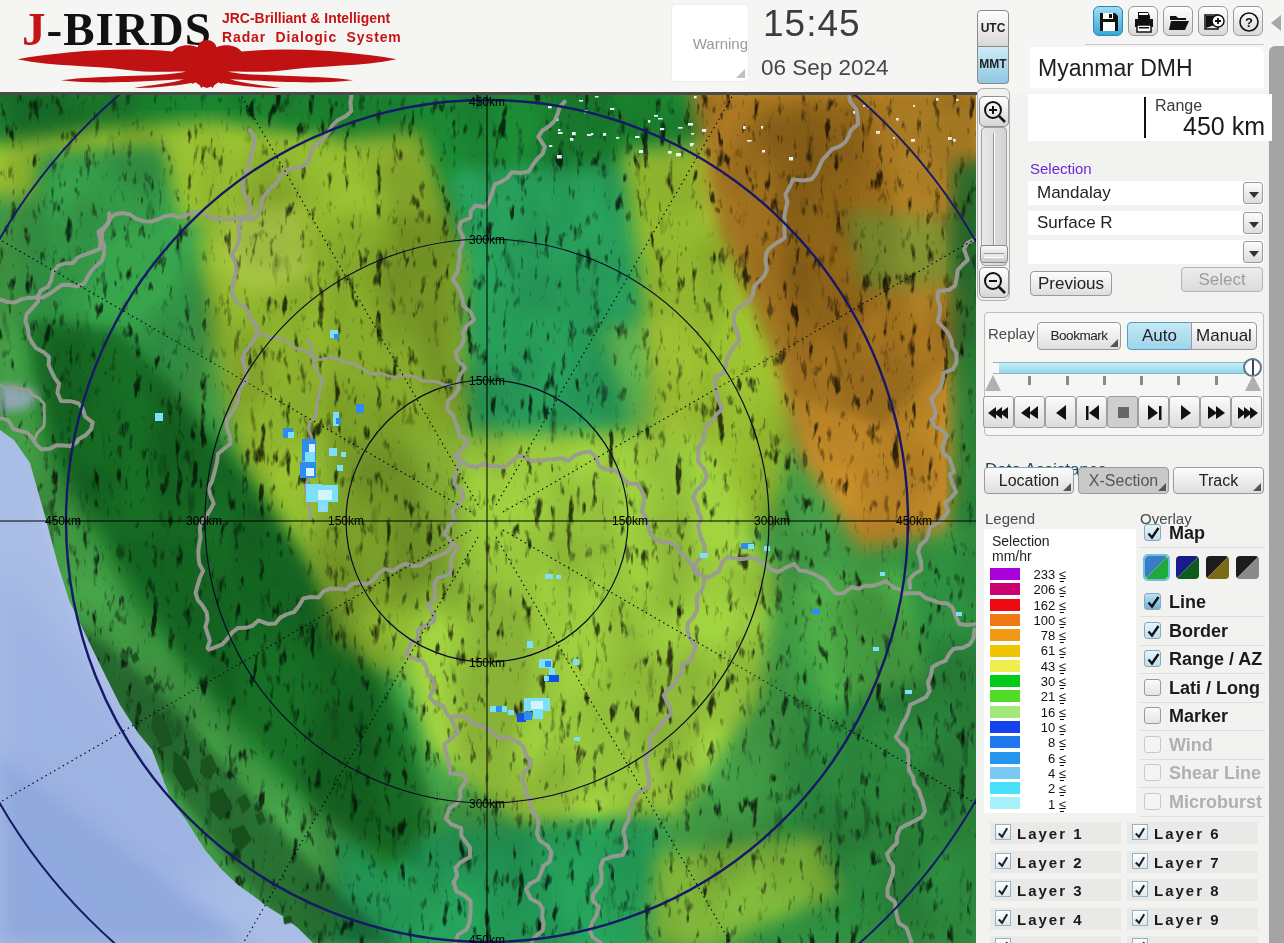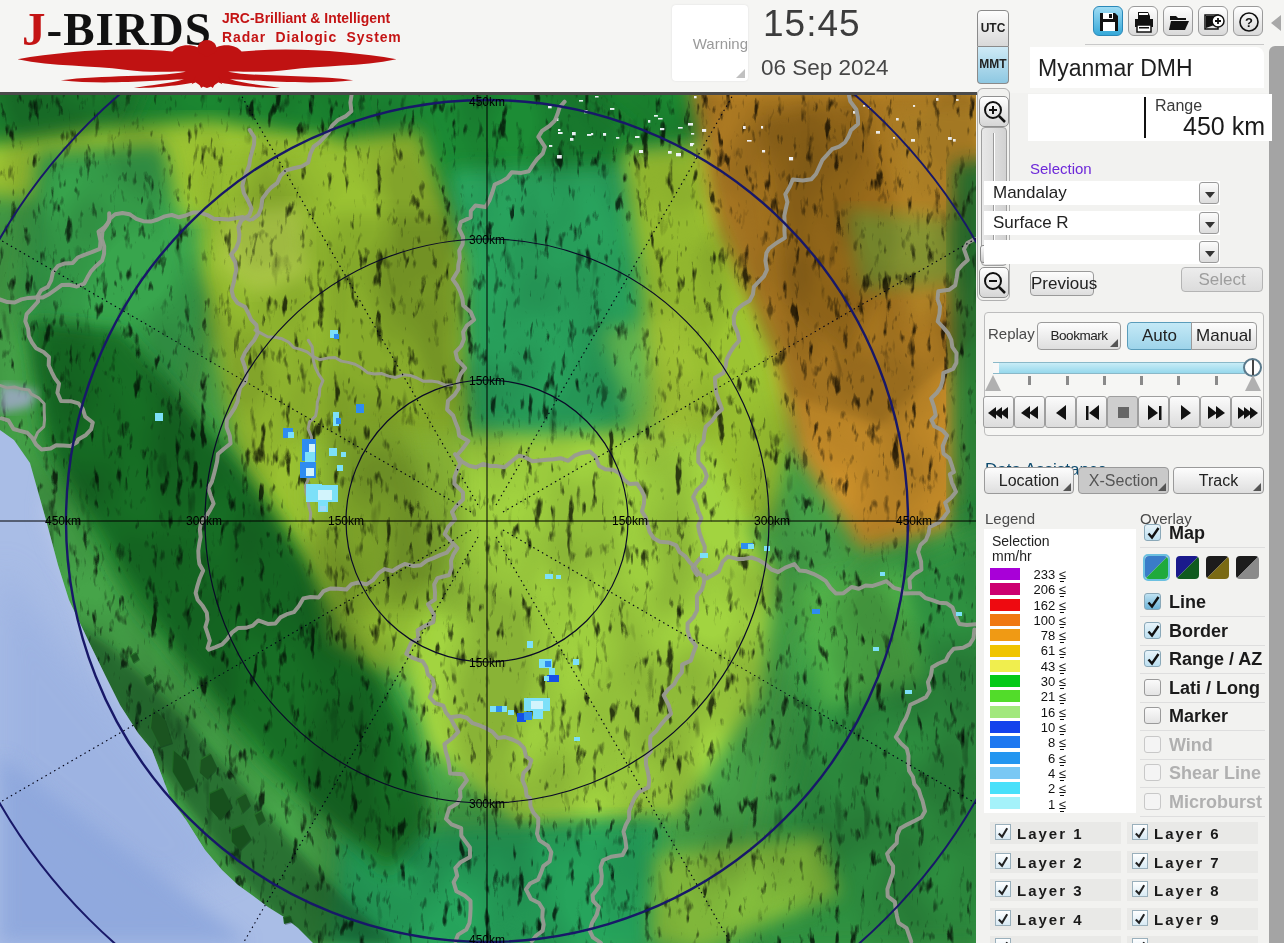--- a/index.html
+++ b/index.html
@@ -29,26 +29,26 @@
 #zslider{position:absolute;left:981px;top:127px;width:26px;height:139px;border:1px solid #a0a0a0;border-radius:4px;background:linear-gradient(90deg,#e8e8e8,#d2d2d2)}
 #zgroove{position:absolute;left:993px;top:133px;width:2px;height:112px;background:#9a9a9a;border-right:1px solid #fff}
 #zthumb{position:absolute;left:980px;top:245px;width:28px;height:18px;border:1px solid #8a8a8a;border-radius:3px;background:linear-gradient(#fafafa,#c8c8c8)}
 #zthumb:after{content:"";position:absolute;left:3px;top:7px;right:3px;height:3px;background:#e8e8e8;border-top:1px solid #999;border-bottom:1px solid #fff}
 
 #rangebox{position:absolute;left:1028px;top:94px;width:244px;height:47px;background:#fff}
 #rangebox .vline{position:absolute;left:116px;top:3px;width:2px;height:41px;background:#111}
 #rangebox .rlab{position:absolute;left:127px;top:3px;font-size:16px;color:#3a3a3a}
 #rangebox .rval{position:absolute;right:7px;top:18px;font-size:25px;color:#1a1a1a}
 #sel-label{position:absolute;left:1030px;top:160px;font-size:15px;color:#6d28d9}
-.dropfield{position:absolute;left:984px;width:236px;height:24px;background:#fff}
+.dropfield{position:absolute;left:1028px;width:236px;height:24px;background:#fff}
 .dropfield span{position:absolute;left:9px;top:2px;font-size:17px;color:#222}
 .dropbtn{position:absolute;left:215px;width:20px;height:22px;top:1px;border:1px solid #9a9a9a;border-radius:3px;background:linear-gradient(#fcfcfc,#dcdcdc)}
 .dropbtn:after{content:"";position:absolute;left:5px;top:9px;border-left:5px solid transparent;border-right:5px solid transparent;border-top:6px solid #333}
 .btn{position:absolute;border:1px solid #9a9a9a;border-radius:4px;background:linear-gradient(#fdfdfd,#dedede);font-size:17px;color:#222;text-align:center}
-#prevbtn{left:1030px;top:271px;width:64px;height:25px;line-height:23px}
+#prevbtn{left:1030px;top:271px;width:82px;height:25px;line-height:23px}
 #selbtn{left:1181px;top:267px;width:82px;height:25px;line-height:23px;color:#9d9d9d;background:linear-gradient(#ececec,#dcdcdc);border-color:#b4b4b4}
 #replaybox{position:absolute;left:984px;top:312px;width:280px;height:124px;border:1px solid #bdbdbd;border-radius:4px;background:#f6f6f4}
 #replaylab{position:absolute;left:988px;top:325px;font-size:15px;color:#4a4a4a}
 #bookmarkbtn{left:1037px;top:322px;width:84px;height:28px;line-height:26px;font-size:13.5px;letter-spacing:-0.5px}
 .fold{position:absolute;right:2px;bottom:2px;width:0;height:0;border-left:8px solid transparent;border-bottom:8px solid #555}
 #autobtn{left:1127px;top:322px;width:65px;height:28px;line-height:26px;background:linear-gradient(#c4e9f6,#9ed4ea);border-color:#5a9cba;border-radius:4px 0 0 4px}
 #manualbtn{left:1191px;top:322px;width:66px;height:28px;line-height:26px;border-radius:0 4px 4px 0}
 #strack{position:absolute;left:993px;top:362px;width:252px;height:12px;background:linear-gradient(#c8ecf6,#96d8ec);border:1px solid #8ab8c8}
 #sthumb{position:absolute;left:1243px;top:358px;width:19px;height:19px;border:2px solid #5a7a8c;border-radius:50%;background:#fdfdfd}
 #sthumb:after{content:"";position:absolute;left:7px;top:0px;width:1.5px;height:15px;background:#444}

